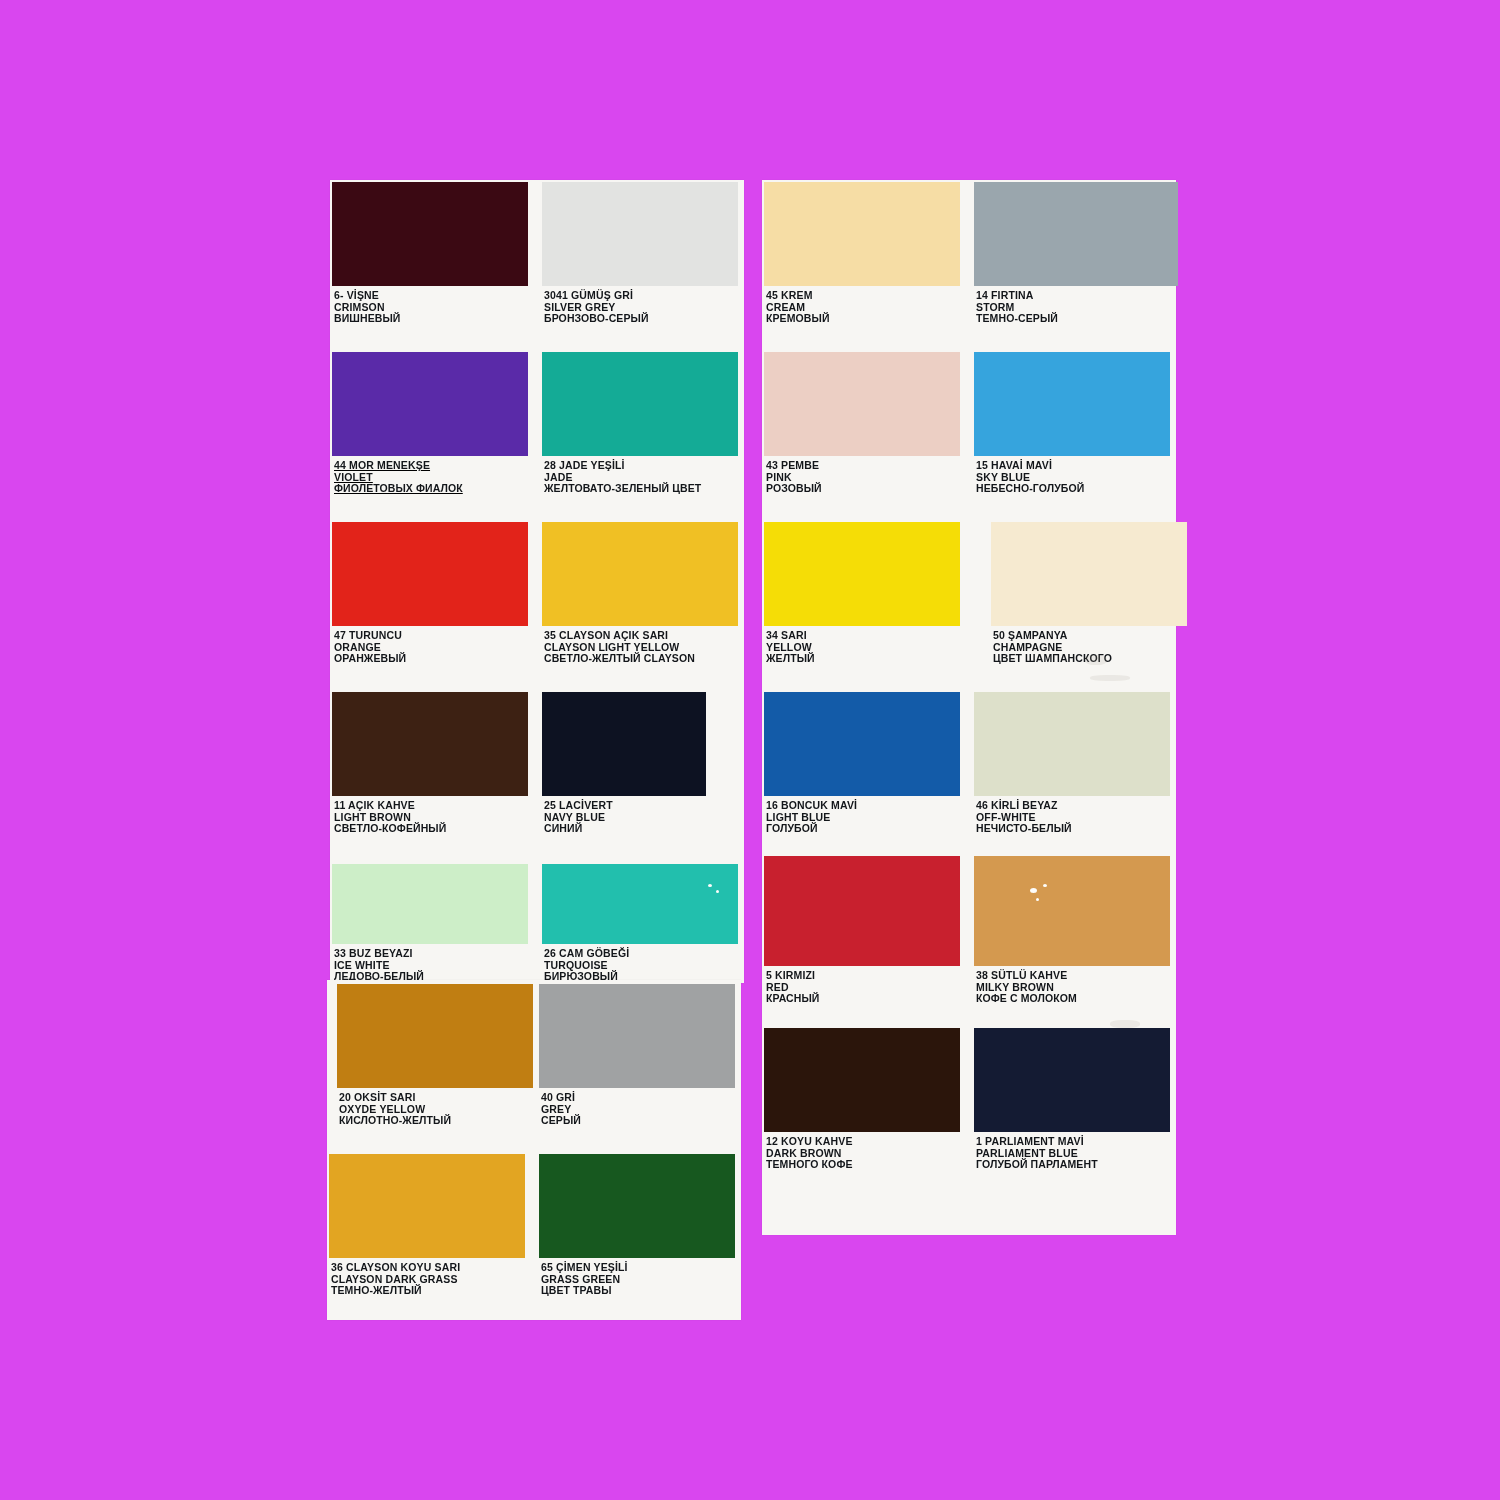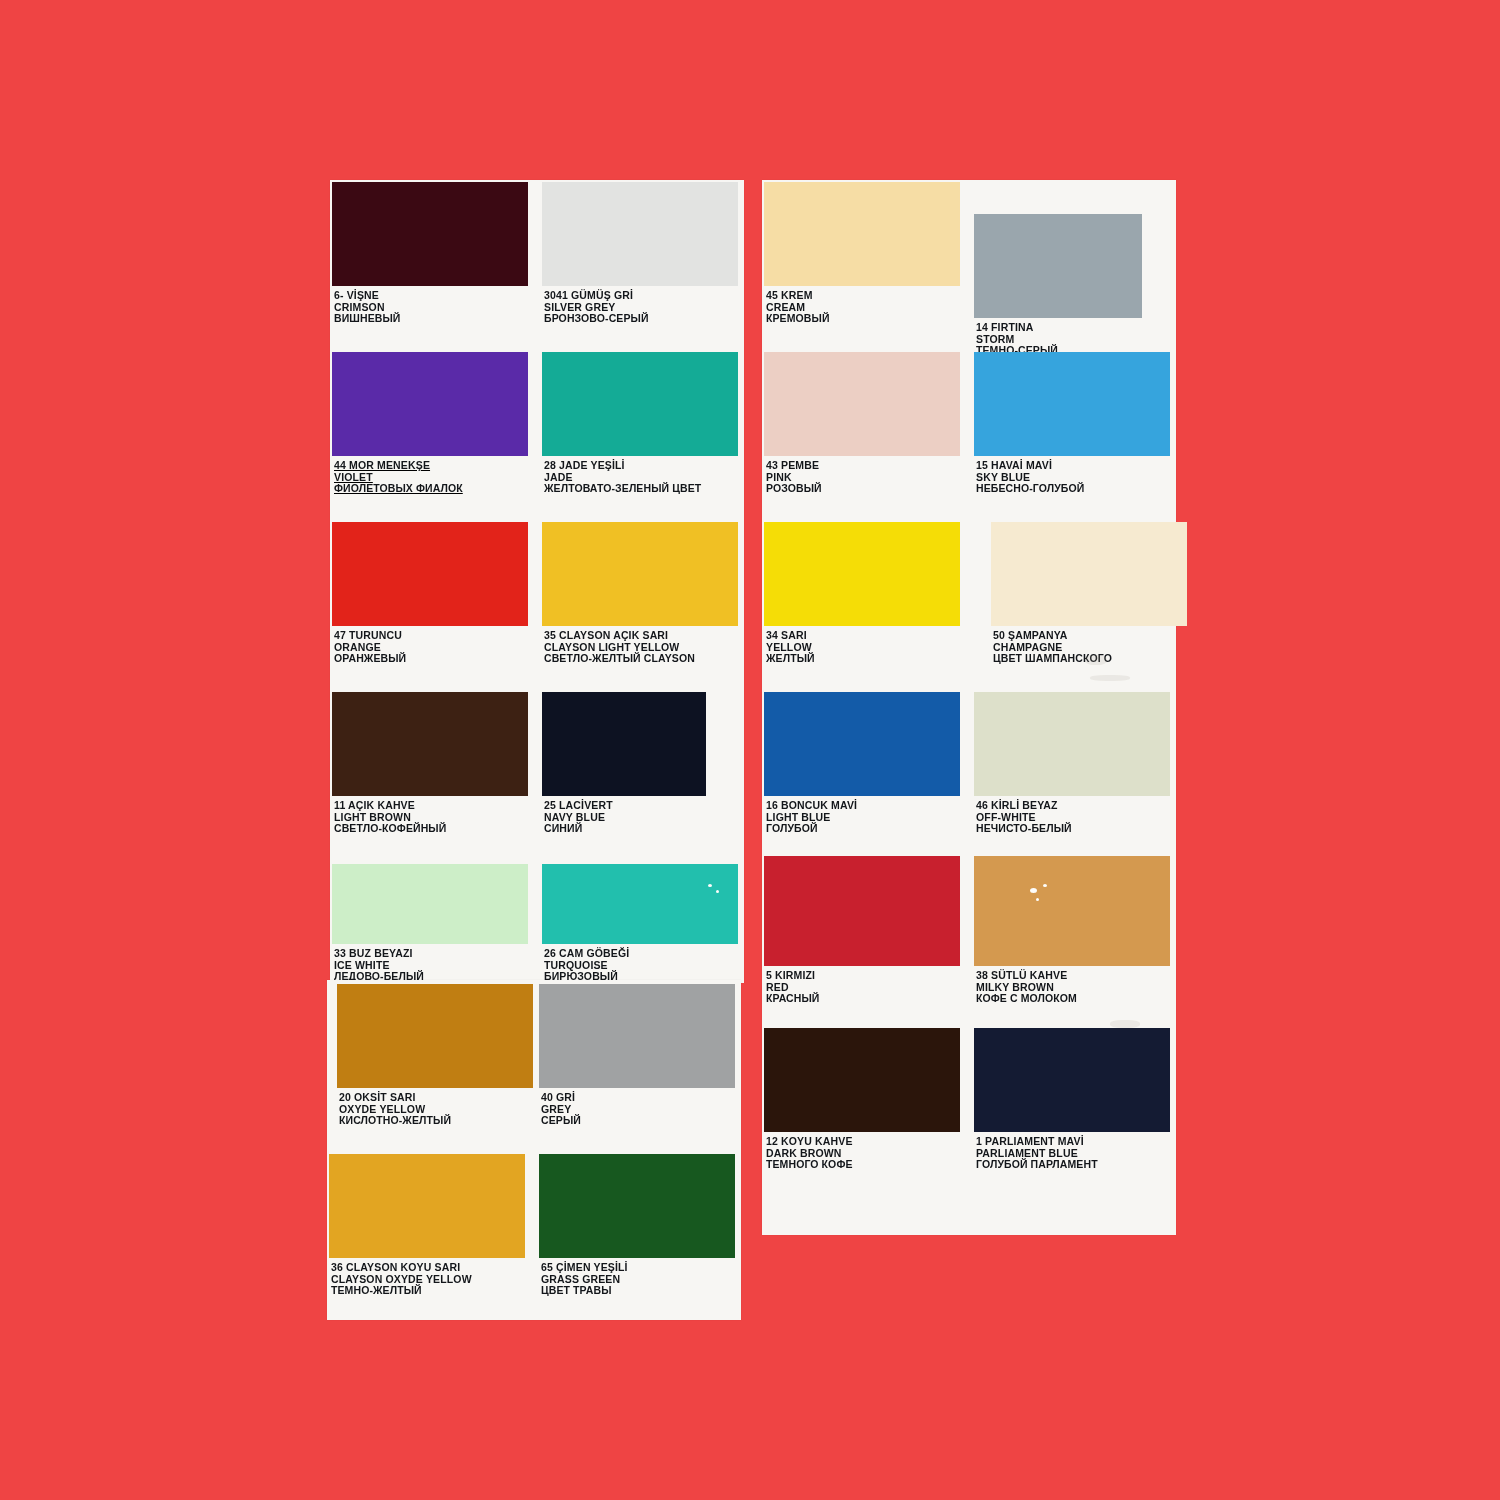--- a/index.html
+++ b/index.html
@@ -12,21 +12,21 @@
     height: 1500px;
     position: relative;
     font-family: "Liberation Sans", sans-serif;
     overflow: hidden;
   }
 
   
   .sheet {
     position: absolute;
     inset: 0;
-    background: #ef4444;
+    background: #d946ef;
   }
 
   
   .card {
     position: absolute;
     background: #f7f6f3;
     box-shadow: 0 0 1px rgba(0,0,0,0.10);
   }
 
   #card-left {
@@ -200,21 +200,21 @@
           <div class="caption">
             <span class="l tr">40 GRİ</span>
             <span class="l en">GREY</span>
             <span class="l ru">СЕРЫЙ</span>
           </div>
         </div>
         <div class="cell" style="left: 2px; top: 174px; width: 196px;">
           <div class="chip" title="#e2a522" style="background: rgb(226, 165, 34); height: 104px;"></div>
           <div class="caption">
             <span class="l tr">36 CLAYSON KOYU SARI</span>
-            <span class="l en">CLAYSON OXYDE YELLOW</span>
+            <span class="l en">CLAYSON DARK GRASS</span>
             <span class="l ru">ТЕМНО-ЖЕЛТЫЙ</span>
           </div>
         </div>
         <div class="cell" style="left: 212px; top: 174px; width: 196px;">
           <div class="chip" title="#17581f" style="background: rgb(23, 88, 31); height: 104px;"></div>
           <div class="caption">
             <span class="l tr">65 ÇİMEN YEŞİLİ</span>
             <span class="l en">GRASS GREEN</span>
             <span class="l ru">ЦВЕТ ТРАВЫ</span>
           </div>
@@ -225,21 +225,21 @@
   <div class="card" id="card-right">
     <div class="grid" id="grid-right">
         <div class="cell" style="left: 2px; top: 2px; width: 196px;">
           <div class="chip" title="#f6dda5" style="background: rgb(246, 221, 165); height: 104px;"></div>
           <div class="caption">
             <span class="l tr">45 KREM</span>
             <span class="l en">CREAM</span>
             <span class="l ru">КРЕМОВЫЙ</span>
           </div>
         </div>
-        <div class="cell" style="left: 212px; top: 2px; width: 168px; margin-top: 32px;">
+        <div class="cell" style="left: 212px; top: 2px; width: 204px;">
           <div class="chip" title="#9aa6ad" style="background: rgb(154, 166, 173); height: 104px;"></div>
           <div class="caption">
             <span class="l tr">14 FIRTINA</span>
             <span class="l en">STORM</span>
             <span class="l ru">ТЕМНО-СЕРЫЙ</span>
           </div>
         </div>
         <div class="cell" style="left: 2px; top: 172px; width: 196px;">
           <div class="chip" title="#eccfc4" style="background: rgb(236, 207, 196); height: 104px;"></div>
           <div class="caption">

